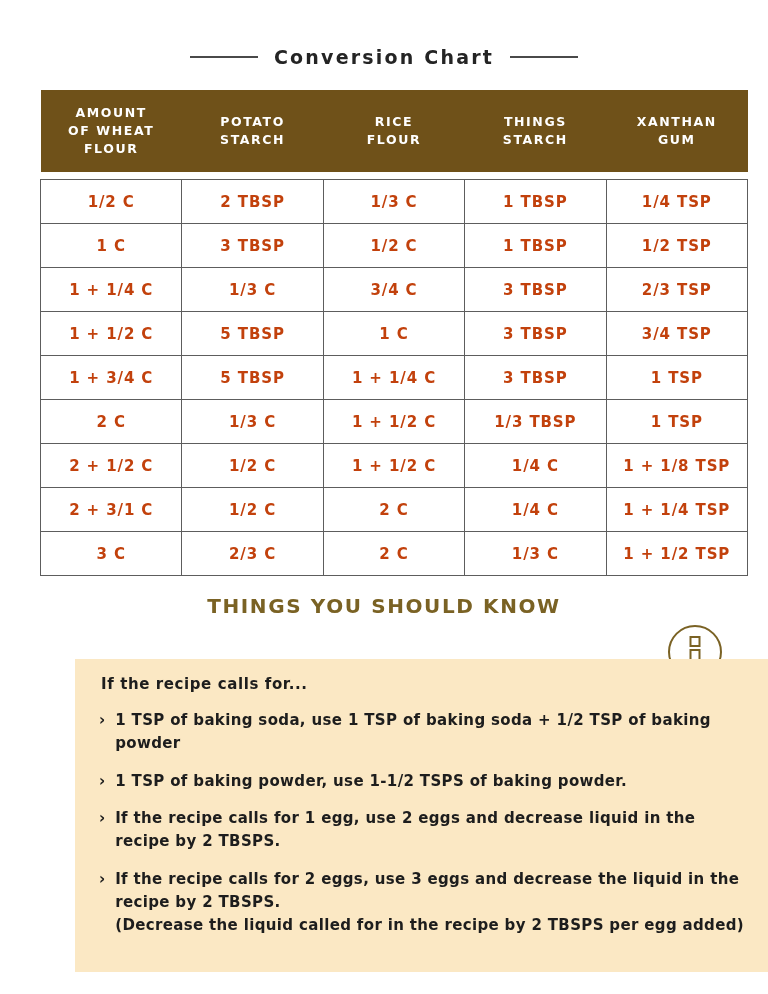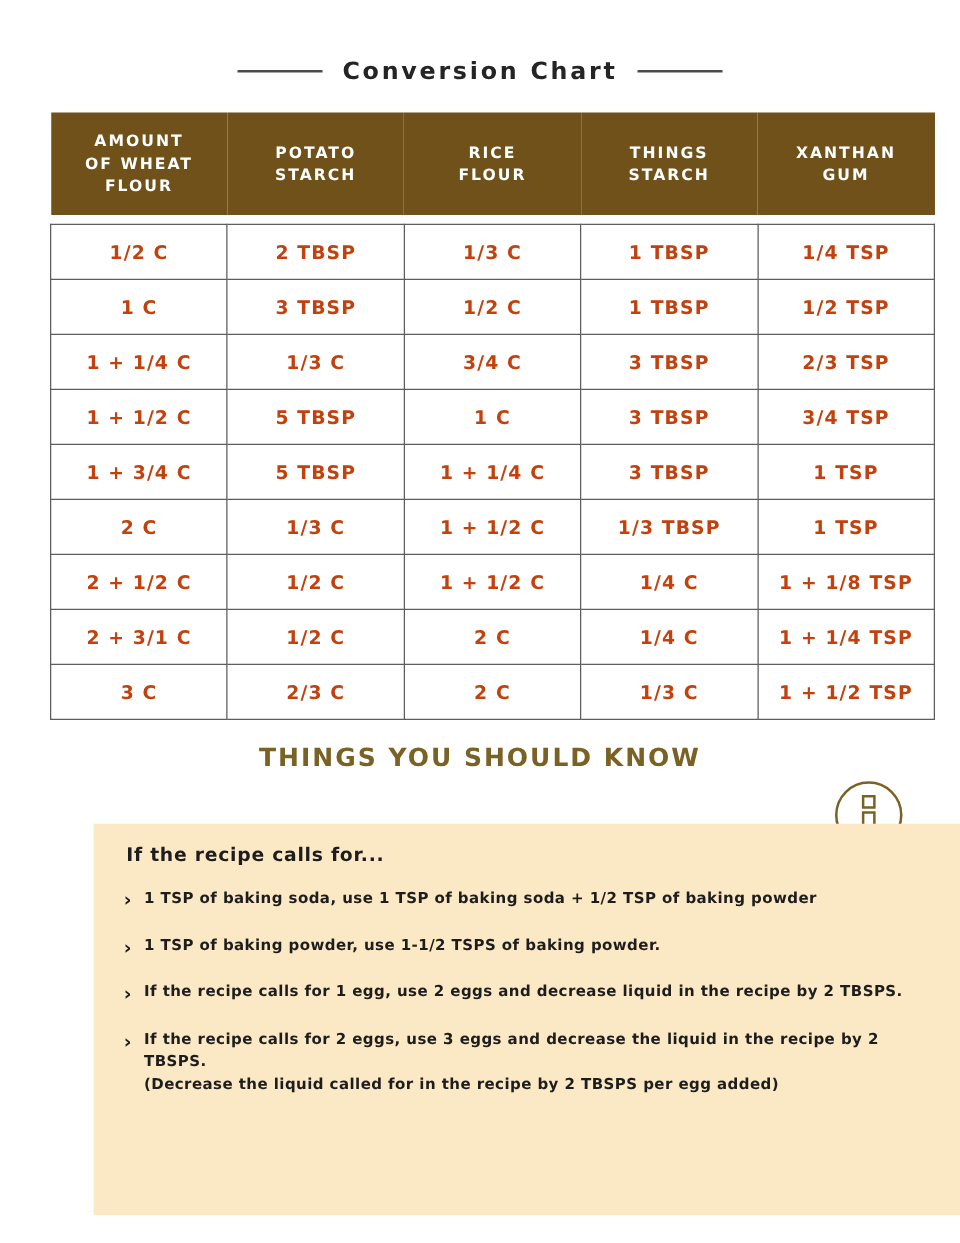--- a/index.html
+++ b/index.html
@@ -151,21 +151,21 @@
   }
   .note-chevron {
     flex: 0 0 auto;
     font-size: 15px;
     font-weight: 700;
     color: #1d1d1d;
     line-height: 1.5;
     padding-left: 8px;
   }
   .note-text {
-    font-size: 12px;
+    font-size: 15px;
     font-weight: 700;
     letter-spacing: 0.35px;
     color: #1d1d1d;
     line-height: 1.52;
     max-width: 640px;
   }
   .note-text .sub-line { display: block; }
 </style>
 </head>
 <body>

